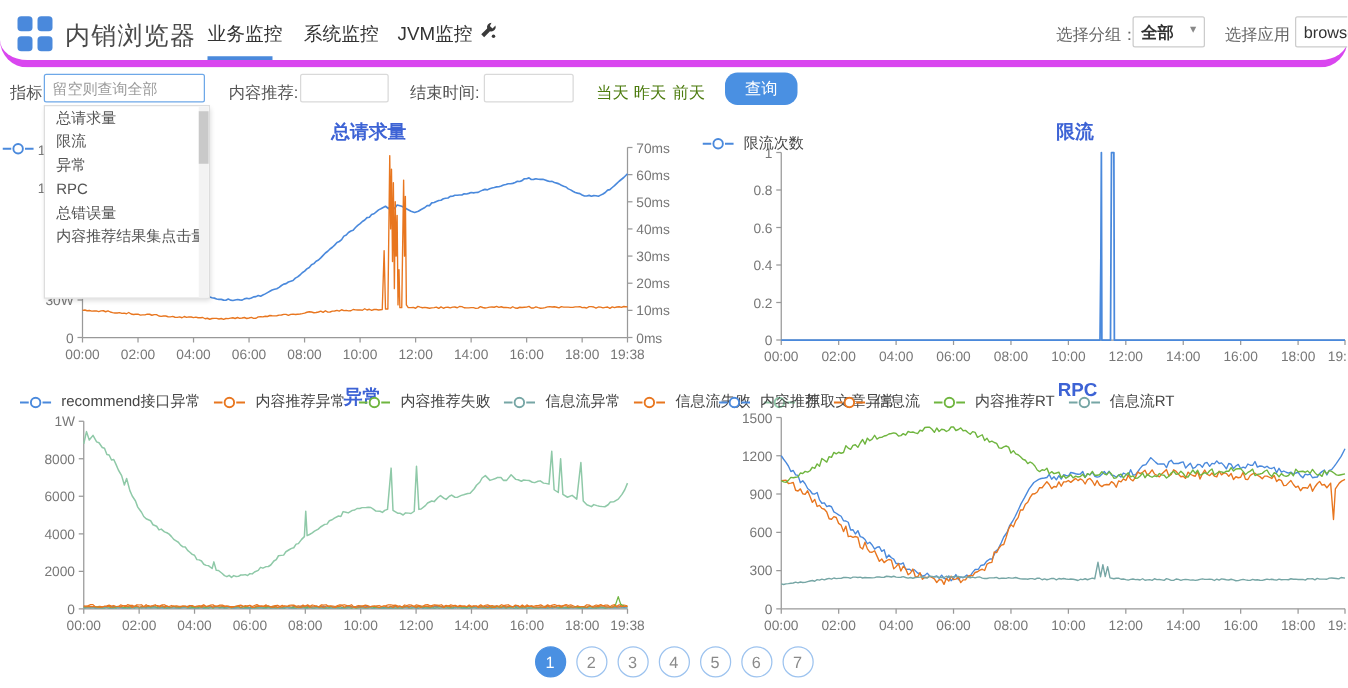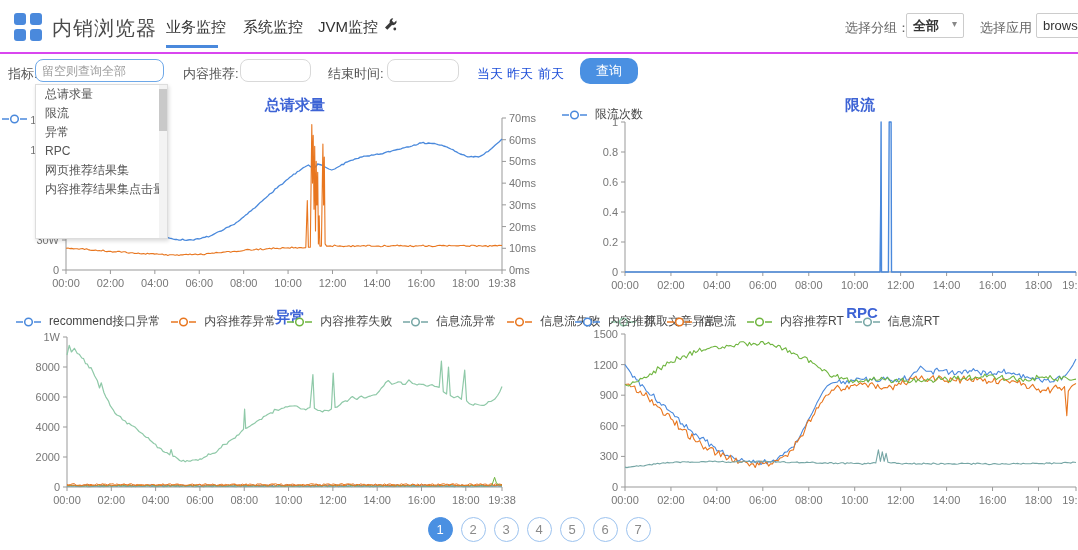--- a/index.html
+++ b/index.html
@@ -2,48 +2,48 @@
 <html><head>
 <meta charset="utf-8">
 <style>
   * { margin:0; padding:0; box-sizing:border-box; }
   html,body { width:1078px; height:550px; background:#fff; overflow:hidden;
     font-family:"Liberation Sans","DejaVu Sans",sans-serif; }
   #stage { position:relative; width:1078px; height:550px; background:#fff; overflow:hidden; }
 
   
   .header { position:absolute; left:0; top:0; width:1078px; height:54px; background:#fff;
-    border-bottom:2px solid #d946ef; z-index:6; }
+    border-bottom:6px solid #d946ef; z-index:6;border-radius:22px; }
   .logo { position:absolute; left:14px; top:13px; width:28px; height:28px;
     display:grid; grid-template-columns:12px 12px; grid-template-rows:12px 12px; gap:4px; }
   .logo span { background:#4a89dc; border-radius:3px; }
   .app-title { position:absolute; left:52px; top:15px; font-size:20px; color:#4a4a4a; letter-spacing:1px; }
   .tab { position:absolute; top:18px; font-size:15px; color:#333; cursor:pointer; }
   .tab-0 { left:166px; } .tab-1 { left:243px; } .tab-2 { left:318px; }
   .tab-underline { position:absolute; left:166px; top:45px; width:52px; height:3px; background:#4a89dc; }
   .wrench { position:absolute; left:383px; top:17px; }
   .hdr-label { position:absolute; top:19px; font-size:13px; color:#666; }
   .group-label { left:845px; } .app-label { left:980px; }
   .group-select { position:absolute; left:906px; top:13px; width:58px; height:25px;
     border:1px solid #ccc; border-radius:2px; background:#fff; font-size:13px; color:#333;
     padding:3px 6px; cursor:pointer;font-weight:bold; }
   .group-select .caret { position:absolute; right:6px; top:4px; color:#888; font-size:10px; }
   .app-input { position:absolute; left:1036px; top:13px; width:90px; height:25px;
     border:1px solid #ccc; border-radius:2px; font-size:13px; color:#333; padding:0 6px; }
 
   
   .flt-label { position:absolute; font-size:13px; color:#555; top:65px; }
   .lab-metric { left:8px; } .lab-start { left:183px; } .lab-end { left:328px; }
-  .inp { position:absolute; top:59px; height:23px; border:1px solid #d9d9d9; border-radius:8px;
+  .inp { position:absolute; top:59px; height:23px; border:1px solid #d9d9d9; border-radius:2px;
     font-size:12px; padding:0 6px; color:#333; }
   .inp::placeholder { color:#9b9b9b; }
   .inp-metric { left:35px; width:129px; border-color:#6ea8e8; }
   .inp-start { left:240px; width:71px; }
   .inp-end { left:387px; width:72px; }
-  .quick { position:absolute; top:65px; font-size:13px; color:#1d4ed8; cursor:pointer; }
+  .quick { position:absolute; top:65px; font-size:13px; color:#4d7c0f; cursor:pointer; }
   .q-0 { left:477px; } .q-1 { left:507px; } .q-2 { left:538px; }
   .search-btn { position:absolute; left:580px; top:58px; width:58px; height:26px;
     background:#4a90e2; color:#fff; font-size:13px; border:none; border-radius:10px; cursor:pointer; }
 
   
   .dropdown { position:absolute; left:35px; top:84px; width:133px; height:155px; background:#fff;
     border:1px solid #ddd; box-shadow:1px 2px 4px rgba(0,0,0,.15); z-index:10; overflow:hidden; }
   .dd-item { height:19px; line-height:19px; padding:0 9px; font-size:12px; color:#555; cursor:pointer; white-space:nowrap; }
   .dd-track { position:absolute; right:0; top:0; width:8px; height:155px; background:#f3f3f3; }
   .dd-thumb { position:absolute; right:0; top:4px; width:8px; height:42px; background:#c9c9c9; cursor:pointer; }
@@ -434,21 +434,21 @@
   <span class="quick q-1">昨天</span>
   <span class="quick q-2">前天</span>
   <button class="search-btn">查询</button>
 
   <div class="dropdown">
     <div class="dd-items">
         <div class="dd-item">总请求量</div>
         <div class="dd-item">限流</div>
         <div class="dd-item">异常</div>
         <div class="dd-item">RPC</div>
-        <div class="dd-item">网页推荐结果集</div>
+        <div class="dd-item">总错误量</div>
         <div class="dd-item">内容推荐结果集点击量</div>
       </div>
     <div class="dd-track"></div>
     <div class="dd-thumb"></div>
   </div>
 
   <div class="pagination">
       <div class="page active">1</div>
       <div class="page">2</div>
       <div class="page">3</div>

